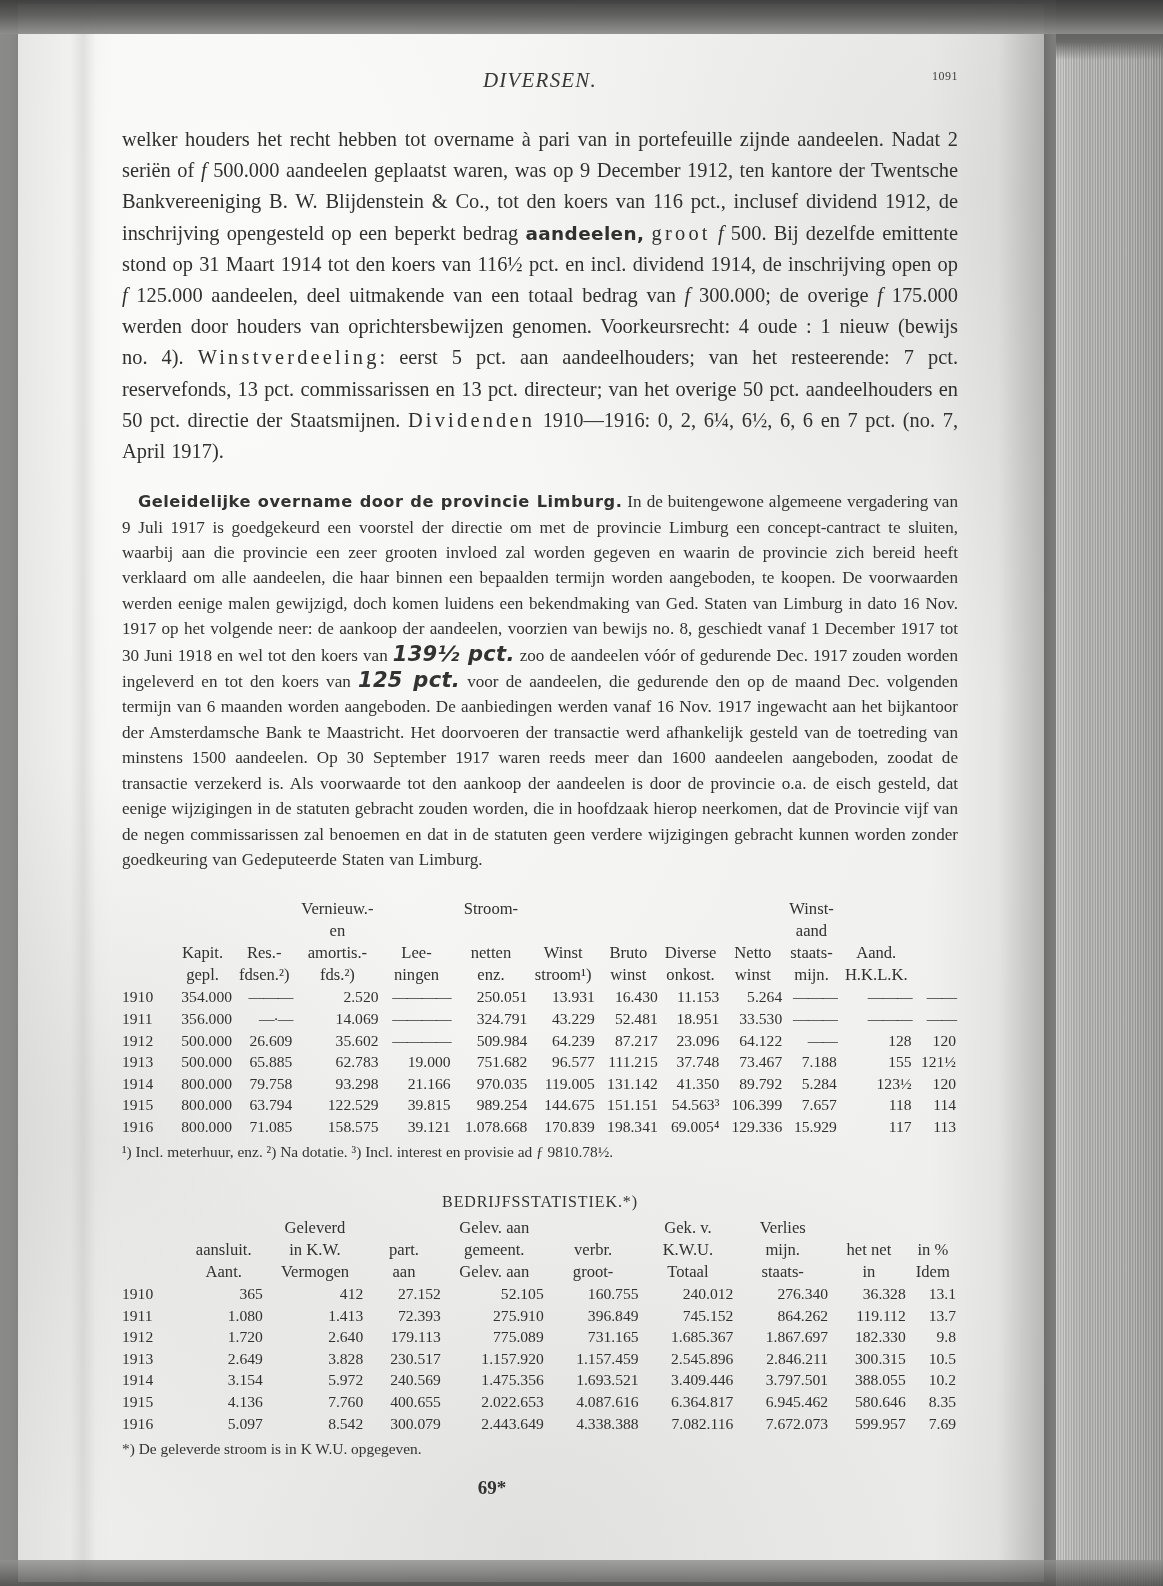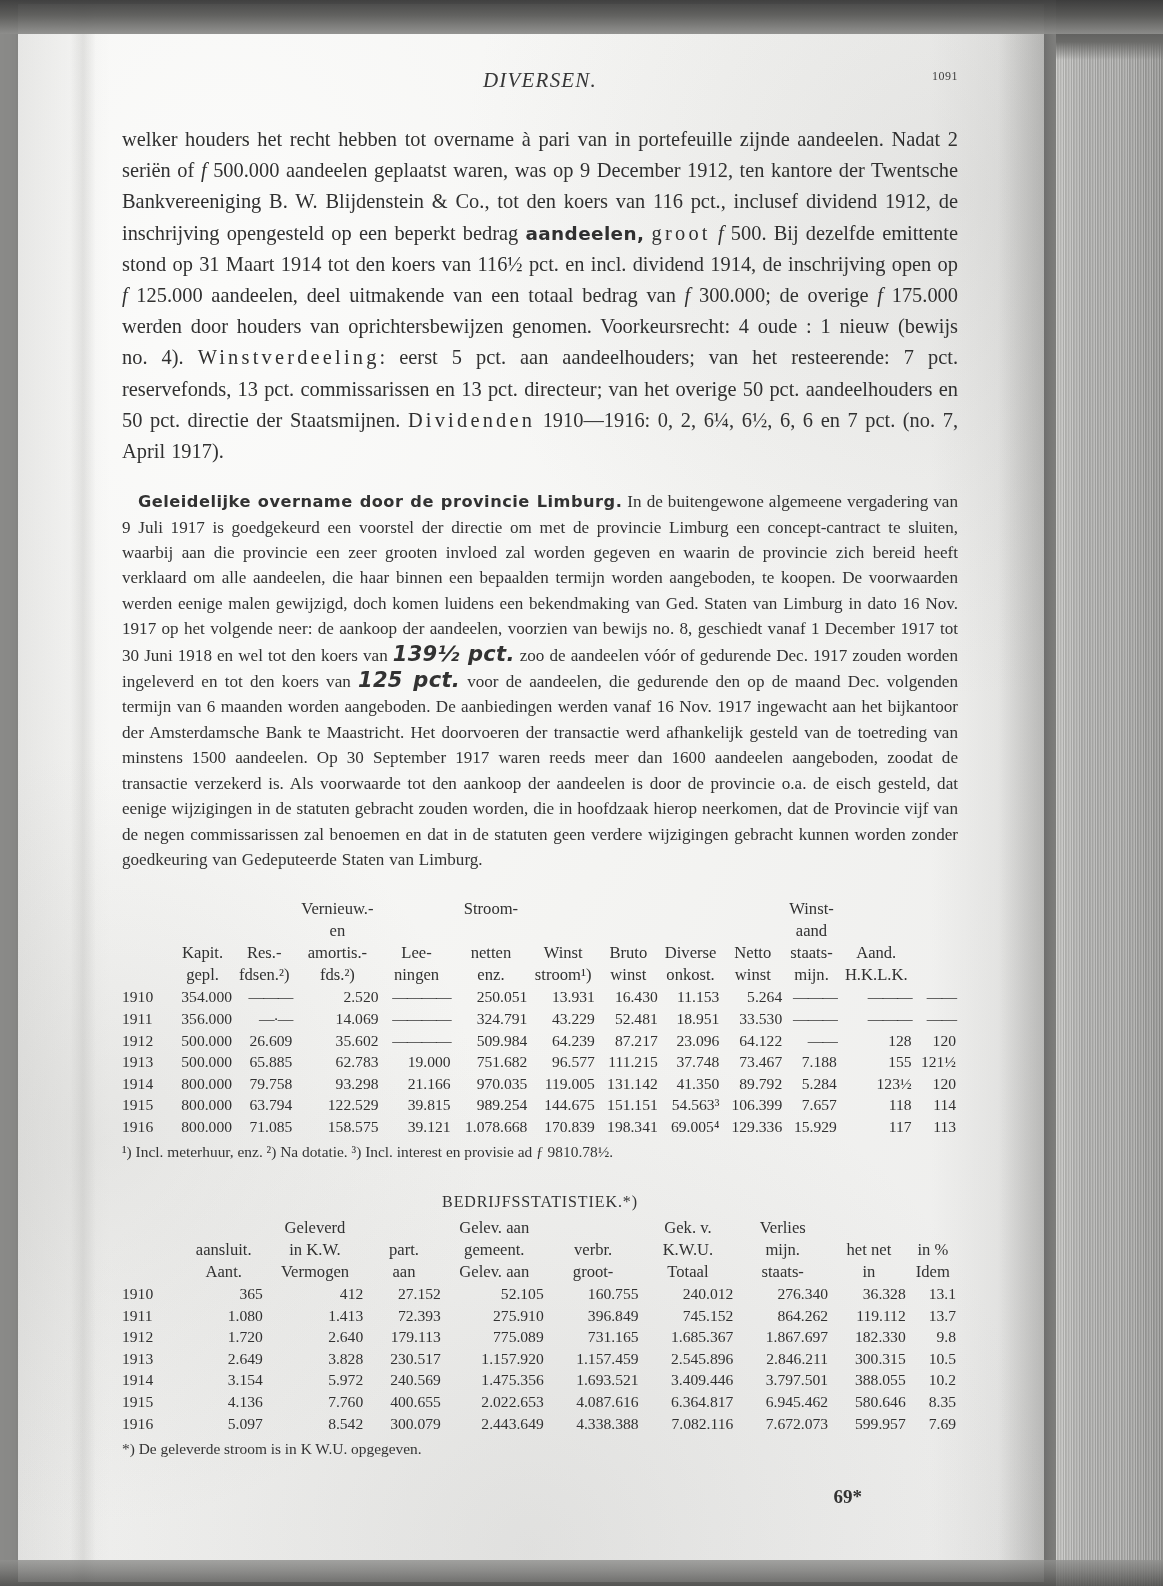--- a/index.html
+++ b/index.html
@@ -236,22 +236,22 @@
   .tbl-caption {
     text-align: center;
     font-size: 16px;
     letter-spacing: .9px;
     margin-top: 30px;
     margin-bottom: 6px;
     color: #303030;
   }
 
   .signature {
-    margin-top: 26px;
-    text-align: right;
+    margin-top: 17px;
+    text-align: center;
     padding-right: 96px;
     font-size: 19px;
     font-weight: bold;
     color: #303030;
   }
 
   
   #ink { filter: blur(.22px) contrast(.96); }
 </style>
 </head>

